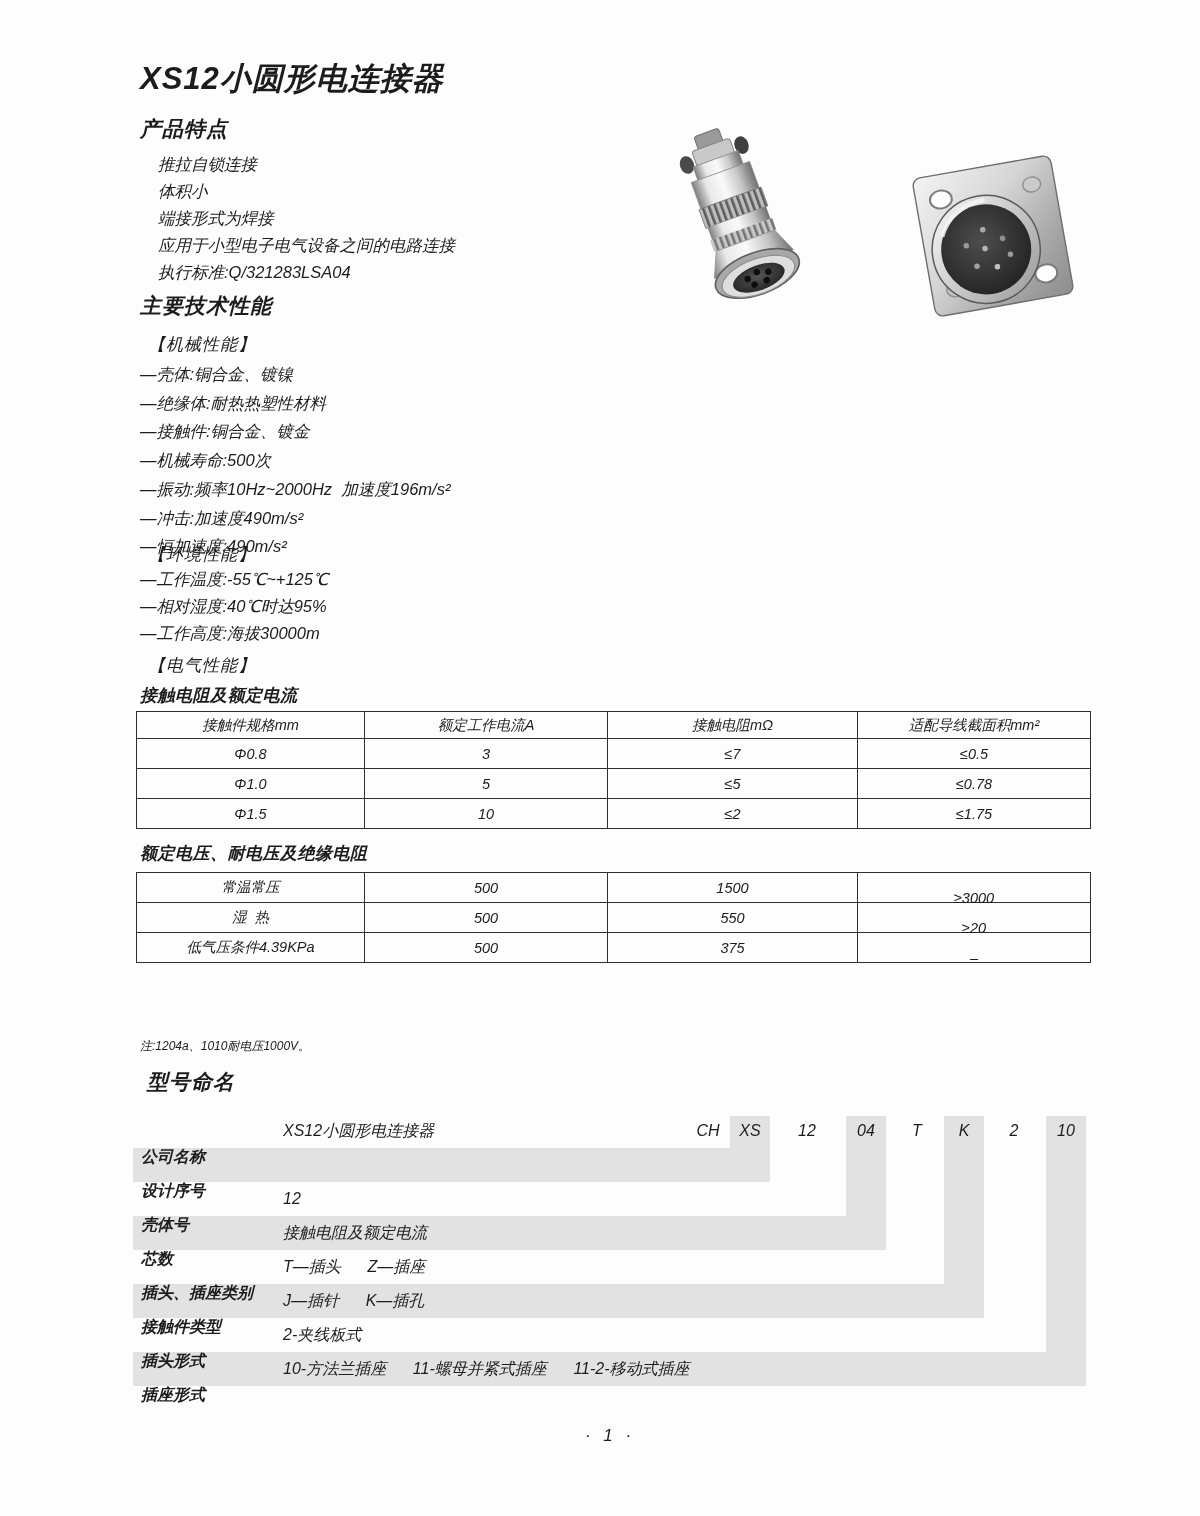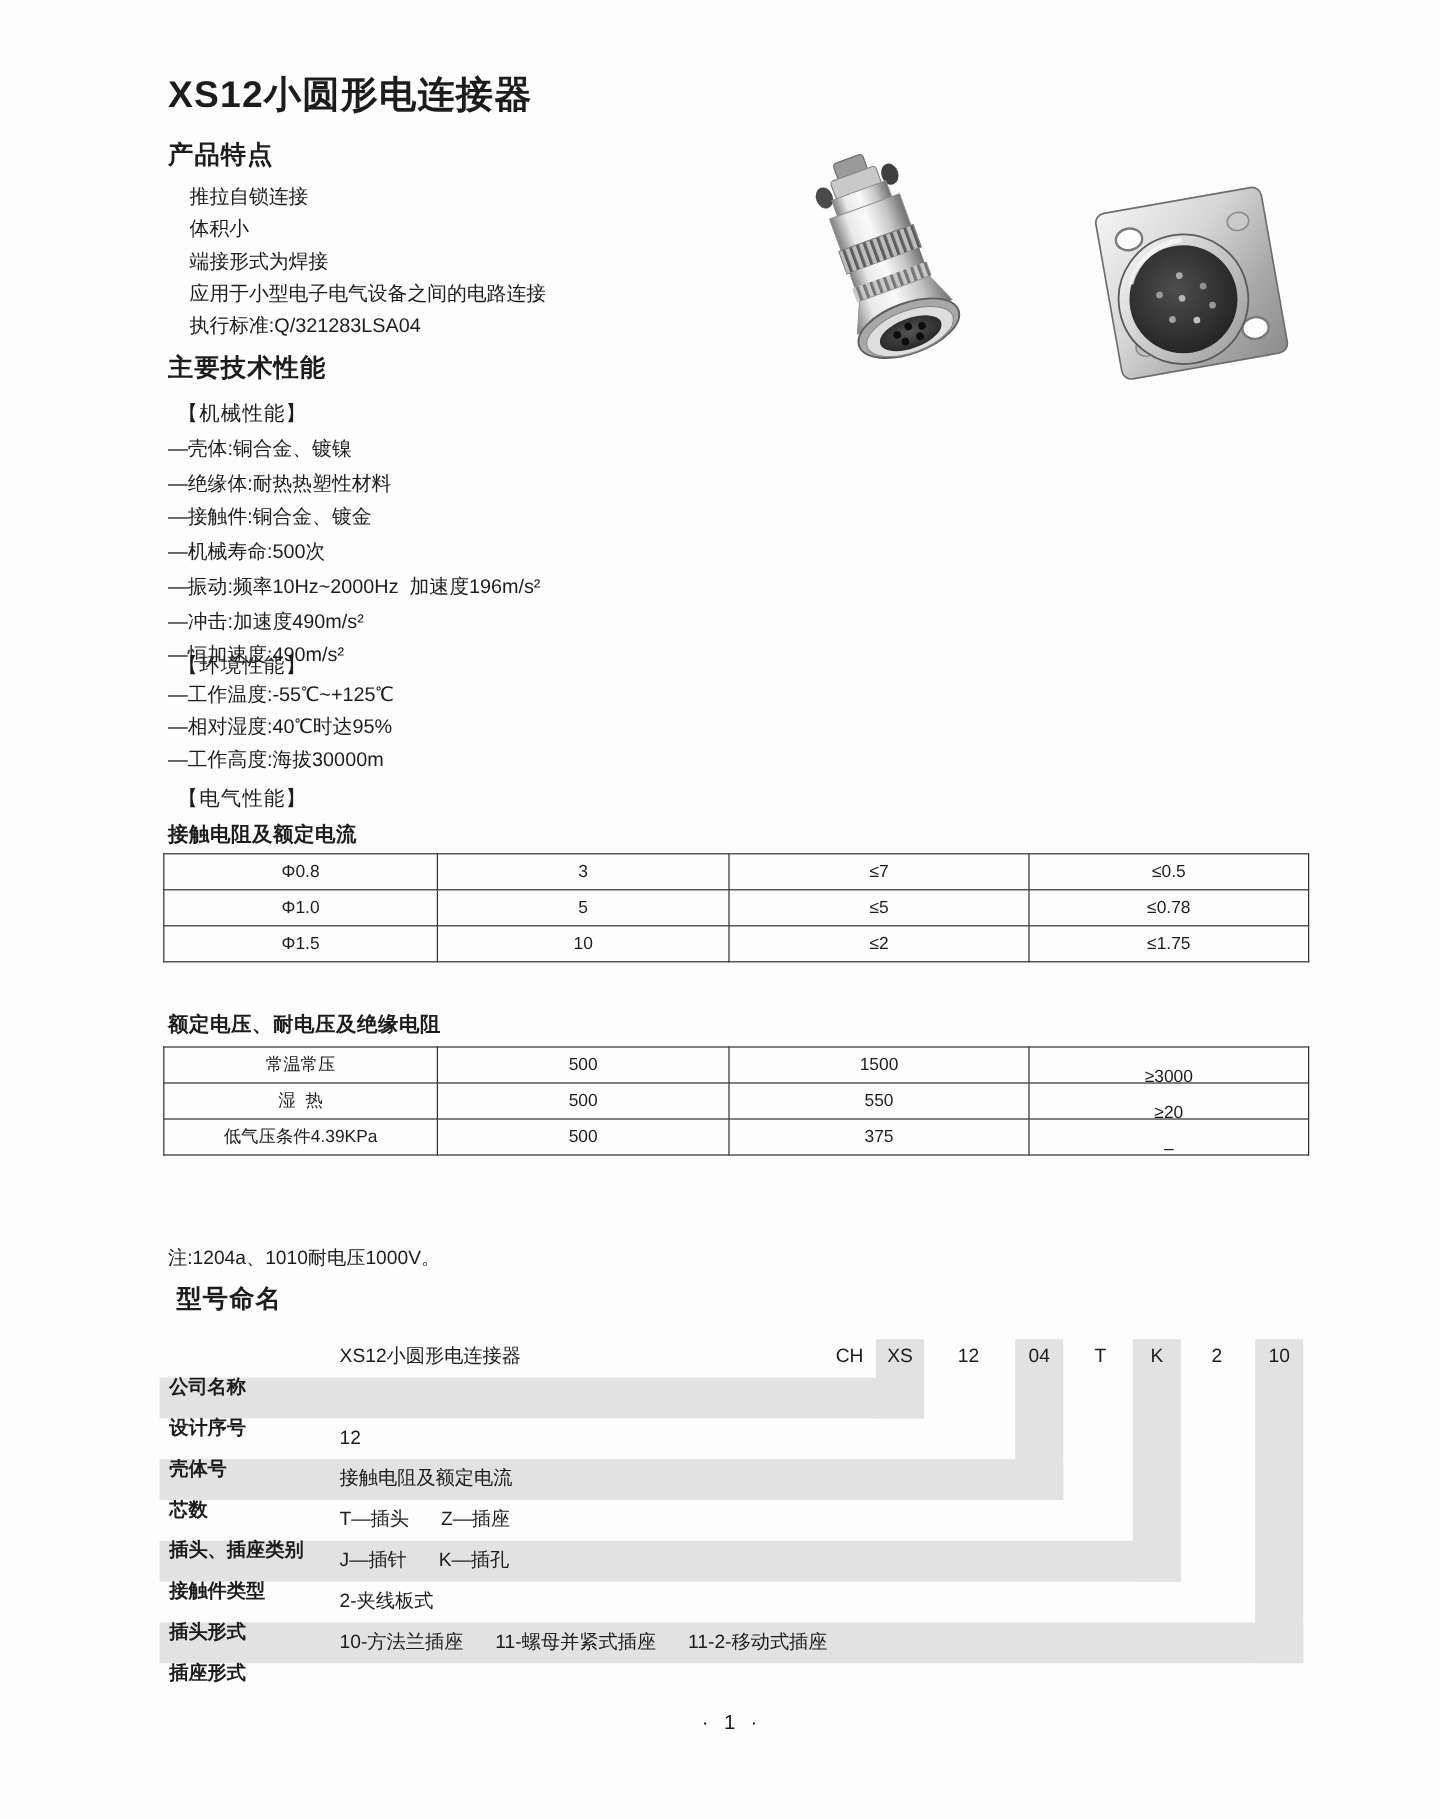--- a/index.html
+++ b/index.html
@@ -2,29 +2,30 @@
 <html><head>
 <meta charset="utf-8">
 <style>
   * { margin:0; padding:0; box-sizing:border-box; }
   html,body { background:#ffffff; }
   .page {
     position:relative; width:1200px; height:1516px; margin:0 auto;
     background:#fdfdfd; color:#1c1c1c;
     font-family:"Liberation Sans", sans-serif;
     overflow:hidden;
+    font-style:italic;
   }
   .abs { position:absolute; }
   .doc-title { font-size:31px; font-weight:bold; letter-spacing:1px; }
   .h2 { font-size:21px; font-weight:bold; letter-spacing:1px; }
   .sub-head { font-size:17px; letter-spacing:1px; }
   .line { font-size:16.5px; line-height:27px; white-space:pre; }
   .mech .line { line-height:28.7px; }
   .cap { font-size:17px; font-weight:bold; letter-spacing:0.5px; }
-  .note-line { font-size:16px; }
+  .note-line { font-size:12px; }
 
   table.spec { border-collapse:collapse; table-layout:fixed; width:954px; }
   table.spec td {
     border:1.6px solid #2f2f2f; text-align:center; vertical-align:middle;
     font-size:14.5px; padding:0; overflow:visible;
   }
   table.spec tr.hd td { height:27px; }
   table.spec tr.dt td { height:30px; }
   table.v tr.hd td { height:30px; }
   .down { position:relative; top:10px; display:inline-block; }
@@ -165,20 +166,26 @@
 
   <div class="abs cap" style="left:140px; top:684px">接触电阻及额定电流</div>
   <table class="spec abs" style="left:136px; top:711px">
     <colgroup>
         <col style="width:228px">
         <col style="width:243px">
         <col style="width:250px">
         <col style="width:233px">
       </colgroup>
     <tbody>
+        <tr class="hd">
+      <td>接触件规格mm</td>
+      <td>额定工作电流A</td>
+      <td>接触电阻mΩ</td>
+      <td>适配导线截面积mm²</td>
+    </tr>
     <tr class="dt">
       <td>Φ0.8</td>
       <td>3</td>
       <td>≤7</td>
       <td>≤0.5</td>
     </tr>
     <tr class="dt">
       <td>Φ1.0</td>
       <td>5</td>
       <td>≤5</td>

